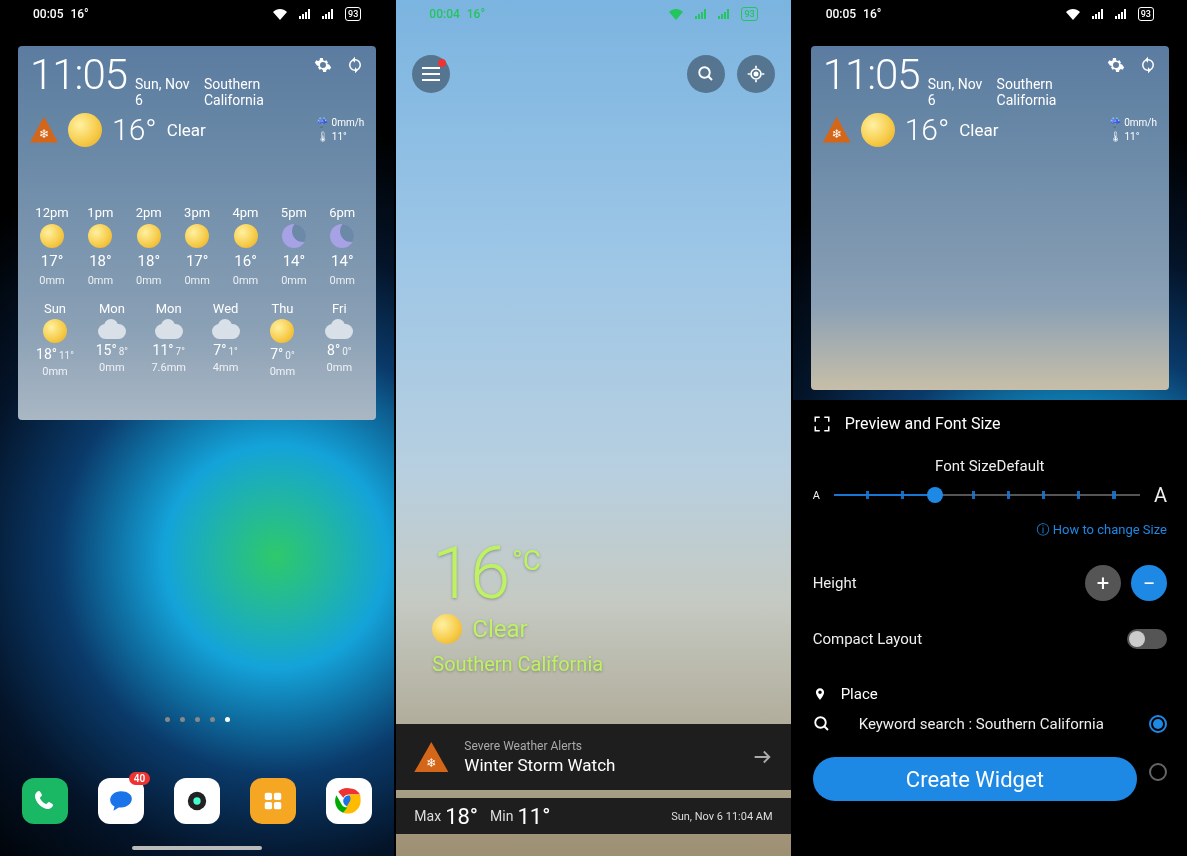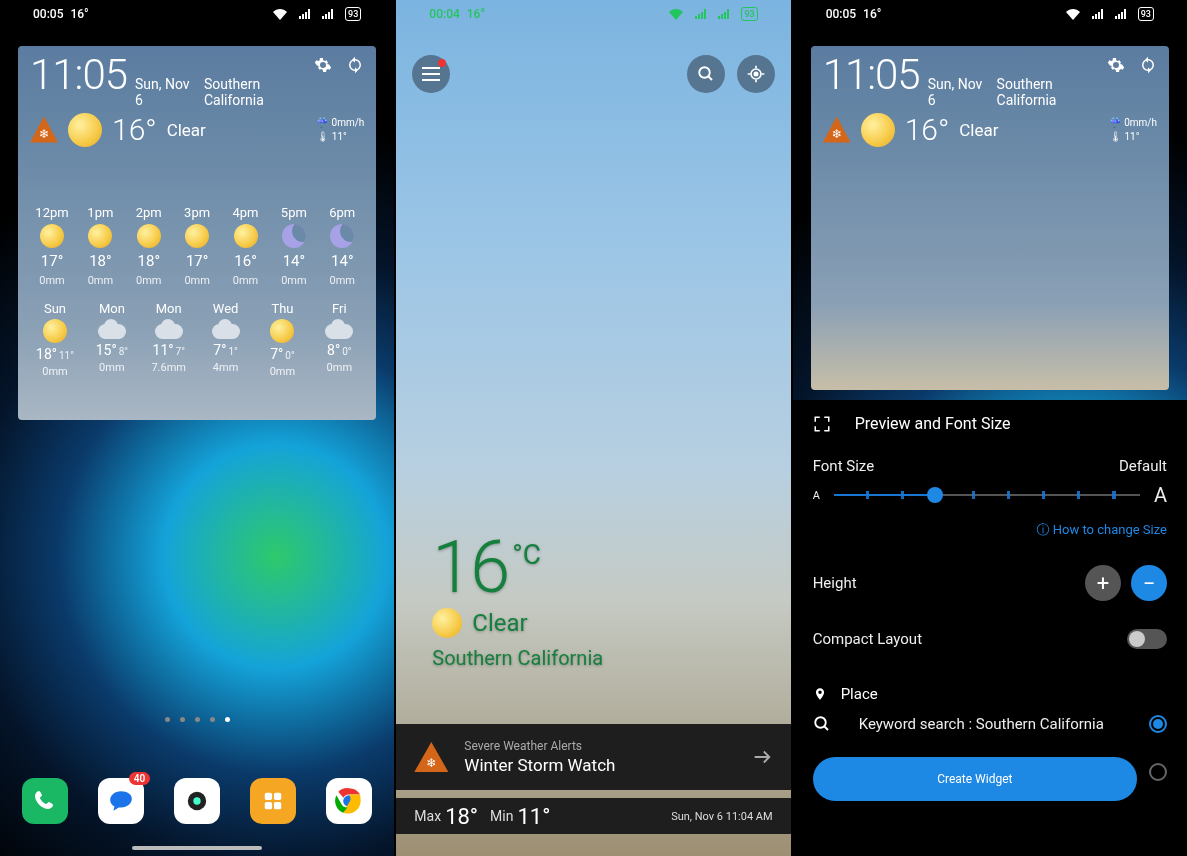--- a/index.html
+++ b/index.html
@@ -51,21 +51,21 @@
 .pager{position:absolute;bottom:134px;left:0;right:0;display:flex;justify-content:center;gap:10px}
 .pager span{width:5px;height:5px;border-radius:50%;background:#888}
 .pager span.active{background:#fff}
 .home-ind{position:absolute;bottom:6px;left:50%;transform:translateX(-50%);width:130px;height:4px;background:#bbb;border-radius:4px}
 
 
 .p2-bg{position:absolute;inset:0;background:linear-gradient(180deg,#7bb4e0 0%,#9dc6e6 30%,#b7cfe0 55%,#c5cac3 70%,#9d8f72 100%)}
 .top-btns{position:absolute;top:55px;left:16px;right:16px;display:flex;align-items:center}
 .roundbtn{width:38px;height:38px;border-radius:50%;background:rgba(60,80,100,.65);display:flex;align-items:center;justify-content:center;color:#fff;position:relative}
 .roundbtn .dot{position:absolute;top:4px;right:4px;width:8px;height:8px;border-radius:50%;background:#e33}
-.p2-main{position:absolute;left:36px;bottom:186px;color:#15803d;text-shadow:0 1px 3px rgba(0,0,0,.3)}
+.p2-main{position:absolute;left:36px;bottom:180px;color:#bef264;text-shadow:0 1px 3px rgba(0,0,0,.3)}
 .p2-temp{font-size:72px;font-weight:300;letter-spacing:-2px;line-height:1}
 .p2-c{font-size:28px;margin-left:4px;position:relative;top:-28px}
 .p2-cond{display:flex;align-items:center;gap:10px;font-size:24px;margin-top:4px}
 .p2-loc{font-size:20px;margin-top:8px}
 .alert-bar{position:absolute;bottom:66px;left:0;right:0;height:66px;background:#1e1e1e;display:flex;align-items:center;padding:0 18px;gap:16px;color:#ddd}
 .alert-bar .alert-tri{width:34px;height:30px}
 .alert-txt{flex:1}
 .alert-sub{font-size:12px;color:#aaa}
 .alert-title{font-size:17px;color:#fff;margin-top:2px}
 .bottom-row{position:absolute;bottom:22px;left:0;right:0;height:36px;display:flex;align-items:center;padding:0 18px;color:#ddd;font-size:14px;background:#1e1e1e}
@@ -91,21 +91,21 @@
 .circbtn.plus{background:#555}
 .circbtn.minus{background:#1e88e5}
 .toggle{margin-left:auto;width:40px;height:20px;border-radius:12px;background:#555;position:relative}
 .toggle::after{content:"";position:absolute;left:2px;top:2px;width:16px;height:16px;border-radius:50%;background:#ccc}
 .place-block{border-top:8px solid #000;padding:14px 20px}
 .place-head{display:flex;align-items:center;gap:14px;color:#fff}
 .search-row{display:flex;align-items:center;gap:28px;margin-top:12px}
 .radio{width:18px;height:18px;border-radius:50%;border:2px solid #1e88e5;display:flex;align-items:center;justify-content:center}
 .radio.on::after{content:"";width:10px;height:10px;border-radius:50%;background:#1e88e5}
 .radio.off{border-color:#666}
-.create-btn{margin:14px 0 0;height:44px;border-radius:24px;background:#1e88e5;display:flex;align-items:center;justify-content:center;color:#fff;font-size:12px;flex:1}
+.create-btn{margin:14px 0 0;height:44px;border-radius:24px;background:#1e88e5;display:flex;align-items:center;justify-content:center;color:#fff;font-size:22px;flex:1}
 .create-row{display:flex;align-items:center;gap:12px;margin-top:10px}
 </style>
 </head>
 <body>
 
 <div class="phone p1">
   <div class="p1-bg"></div>
   <div class="status-bar">
     <div class="status-left">
       <span>00:05</span>
@@ -422,23 +422,23 @@
         <span>🌡 <span>11°</span></span>
       </div>
     </div>
   </div>
 
   <div class="settings" style="position:absolute;top:400px;left:0;right:0;bottom:0;background:#000">
     <div class="sect">
       <svg width="18" height="18" viewBox="0 0 24 24" fill="none" stroke="#fff" stroke-width="2">
           <path d="M3 9V3h6M21 9V3h-6M3 15v6h6M21 15v6h-6"></path>
         </svg>
-      <span class="sect-title" style="margin-left:24px">Preview and Font Size</span>
-    </div>
-    <div style="display:flex;justify-content:space-between;padding:10px 20px 8px">
+      <span class="sect-title" style="margin-left:14px">Preview and Font Size</span>
+    </div>
+    <div style="display:flex;justify-content:center;padding:10px 20px 8px">
       <span>Font Size</span>
       <span>Default</span>
     </div>
     <div class="font-row">
       <span style="font-size:11px">A</span>
       <div class="slider">
           <div class="slider-thumb"></div>
         </div>
       <span style="font-size:20px">A</span>
     </div>

